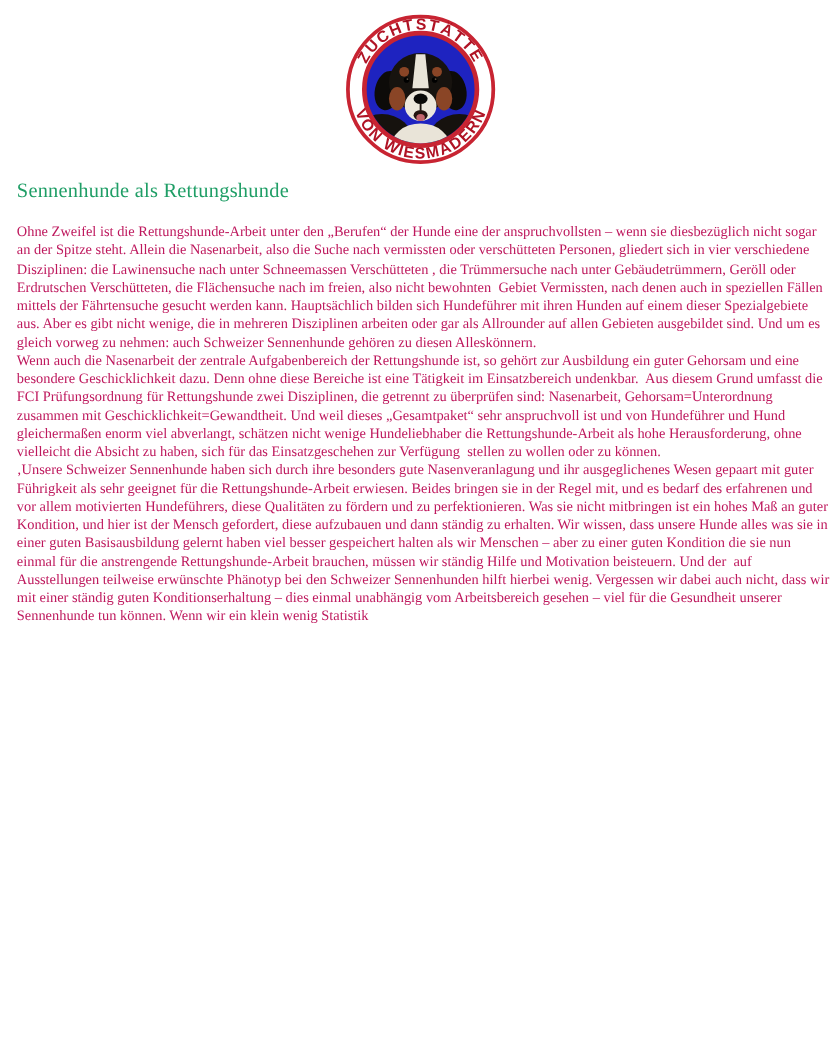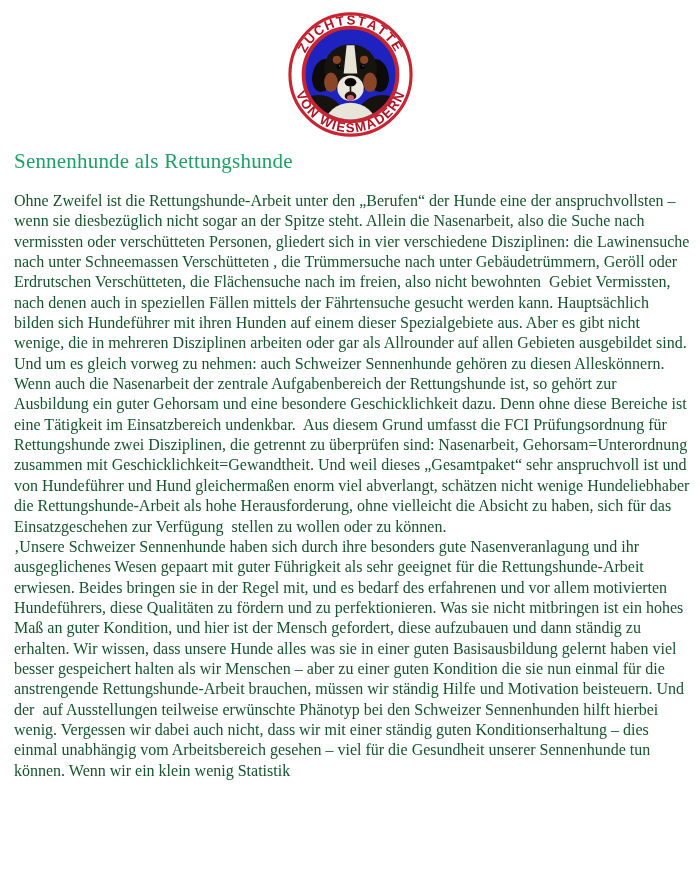--- a/index.html
+++ b/index.html
@@ -12,32 +12,32 @@
     font-family: "Liberation Serif", serif;
   }
   .logo-wrap {
     display: flex;
     justify-content: center;
     padding-top: 11px;
   }
   .logo-wrap svg { display: block; }
   h1.article-title {
     margin: 11px 0 17px 14px;
-    font-size: 21px;
+    font-size: 17px;
     font-weight: normal;
     color: #1f9e66;
     font-family: "Liberation Serif", serif;
     letter-spacing: 0.2px;
   }
   .content {
     margin: 0 10px 0 14px;
     width: 678px;
-    font-size: 16px;
+    font-size: 12px;
     line-height: 1.272;
-    color: #14532d;
+    color: #be185d;
   }
   .content p {
     margin: 0;
     white-space: pre-wrap;
   }
 </style>
 </head>
 <body>
 
 <div class="page">

